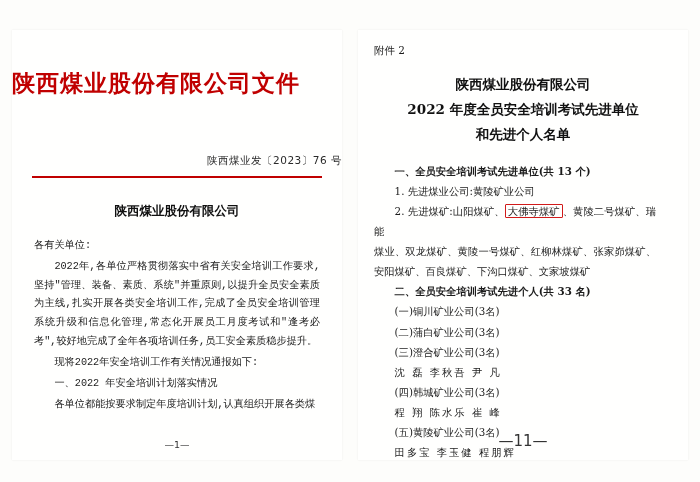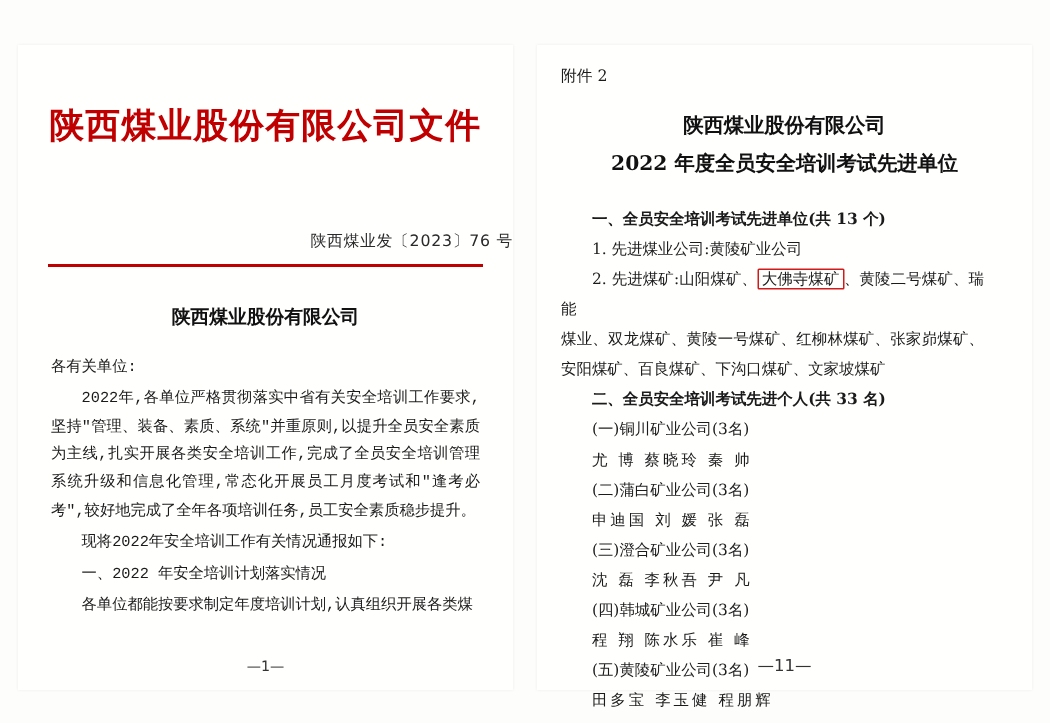--- a/index.html
+++ b/index.html
@@ -23,21 +23,21 @@
   .doc-left {
     position: absolute;
     left: 12px;
     top: 30px;
     width: 330px;
     height: 430px;
     background: #fffffe;
     box-shadow: 0 0 2px rgba(0,0,0,0.07);
   }
   .left-title {
-    text-align: center;
+    text-align: left;
     color: #c00000;
     font-weight: bold;
     font-size: 23px;
     letter-spacing: 1px;
     margin-top: 38px;
     font-family: "DejaVu Serif", "Liberation Serif", serif;
   }
   .left-docnum {
     text-align: right;
     font-size: 10.5px;
@@ -126,21 +126,21 @@
   .highlight {
     border: 1.4px solid #d11a1a;
     padding: 0 2px;
     border-radius: 1px;
   }
   .right-pagenum {
     position: absolute;
     bottom: 10px;
     width: 100%;
     text-align: center;
-    font-size: 11px;
+    font-size: 15px;
     color: #333;
   }
 </style>
 </head>
 <body>
 
 <div class="page">
 
   <div class="doc-left">
     <div class="left-title">陕西煤业股份有限公司文件</div>
@@ -161,42 +161,41 @@
 
     <div class="left-pagenum">—1—</div>
   </div>
 
   <div class="doc-right">
     <div class="attach-label">附件 2</div>
 
     <div class="right-title">
       <div>陕西煤业股份有限公司</div>
       <div>2022 年度全员安全培训考试先进单位</div>
+      <div>和先进个人名单</div>
     </div>
 
     <div class="right-body">
       <p class="sec-head">一、全员安全培训考试先进单位(共 13 个)</p>
 
       <p class="list-line">
         <span>1. 先进煤业公司:</span><span>黄陵矿业公司</span>
       </p>
 
       <p class="list-line">
         <span>2. 先进煤矿:</span><span>山阳煤矿、</span><span class="highlight">大佛寺煤矿</span><span>、黄陵二号煤矿、瑞能</span>
       </p>
 
       <p class="cont-line">煤业、双龙煤矿、黄陵一号煤矿、红柳林煤矿、张家峁煤矿、安阳煤矿、百良煤矿、下沟口煤矿、文家坡煤矿</p>
 
       <p class="sec-head">二、全员安全培训考试先进个人(共 33 名)</p>
 
       <p class="list-line">(一)铜川矿业公司(3名)</p>
-      <p class="name-line">尤 博  蔡晓玲  秦 帅</p>
 
       <p class="list-line">(二)蒲白矿业公司(3名)</p>
-      <p class="name-line">申迪国  刘 媛  张 磊</p>
 
       <p class="list-line">(三)澄合矿业公司(3名)</p>
       <p class="name-line">沈 磊  李秋吾  尹 凡</p>
 
       <p class="list-line">(四)韩城矿业公司(3名)</p>
       <p class="name-line">程 翔  陈水乐  崔 峰</p>
 
       <p class="list-line">(五)黄陵矿业公司(3名)</p>
       <p class="name-line">田多宝  李玉健  程朋辉</p>
 

